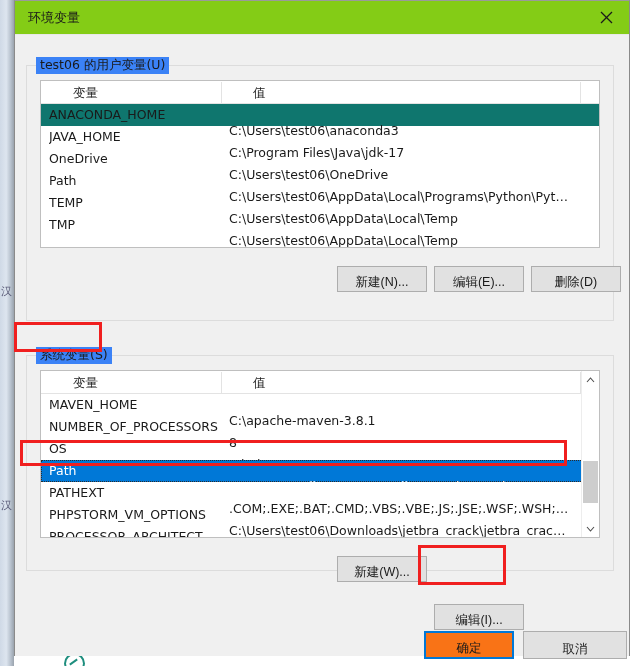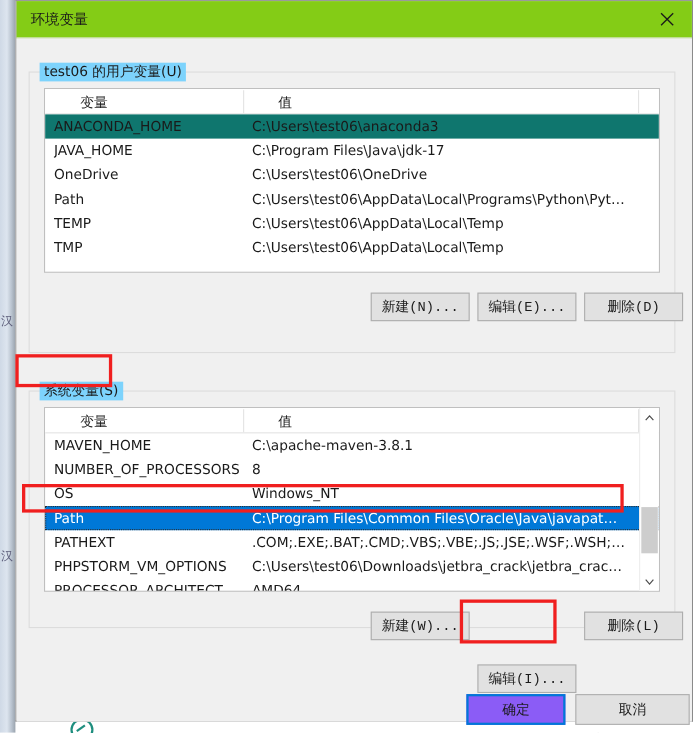--- a/index.html
+++ b/index.html
@@ -100,21 +100,21 @@
   .groupbox {
     position: absolute;
     border: 1px solid #dcdcdc;
     background: transparent;
     box-sizing: border-box;
   }
   .group-legend {
     position: absolute;
     top: -9px;
     left: 9px;
-    background: #7dd3fc;
+    background: #3b82f6;
     padding: 0 4px;
     font-size: 12.5px;
     color: #1a1a1a;
     white-space: nowrap;
     font-family: "DejaVu Sans", sans-serif;
     text-align: center;
   }
   #group-user  { left: 11px; top: 30px;  width: 588px; height: 256px; }
   #group-sys   { left: 11px; top: 320px; width: 588px; height: 216px; }
 
@@ -172,21 +172,21 @@
   .row .cell-name {
     position: absolute;
     left: 8px; top: 0;
     width: 172px;
     overflow: hidden;
     text-overflow: ellipsis;
     white-space: nowrap;
   }
   .row .cell-val {
     position: absolute;
-    left: 188px; top: 0;
+    left: 188px; top: 16px;
     width: 340px;
     overflow: hidden;
     text-overflow: ellipsis;
     white-space: nowrap;
   }
   .row.alt { background: #0f766e; }
   .row.selected {
     background: #0078d7;
     color: #ffffff;
     outline: 1px dotted #2b2b2b;
@@ -220,28 +220,28 @@
   
   .btn {
     position: absolute;
     height: 26px;
     background: #e1e1e1;
     border: 1px solid #adadad;
     box-sizing: border-box;
     font-size: 12.5px;
     color: #1a1a1a;
     display: flex;
-    align-items: center;
+    align-items: flex-end;
     justify-content: center;
-    font-family: Liberation Mono, monospace;
+    font-family: Liberation Sans, sans-serif;
     cursor: default;
   }
   .btn.default {
     border: 2px solid #0078d7;
-    background: #8b5cf6;
+    background: #f97316;
   }
   
   #btn-user-new  { left: 310px; top: 200px; width: 90px; }
   #btn-user-edit { left: 407px; top: 200px; width: 90px; }
   #btn-user-del  { left: 504px; top: 200px; width: 90px; }
   
   #btn-sys-new   { left: 310px; top: 200px; width: 90px; }
   #btn-sys-edit  { left: 407px; top: 200px; width: 90px; margin-top: 48px; }
   #btn-sys-del   { left: 504px; top: 200px; width: 90px; }
   
@@ -399,23 +399,20 @@
           </div>
         </div>
       </div>
 
       <div class="btn" id="btn-sys-new">
         <span>新建(W)...</span>
       </div>
       <div class="btn" id="btn-sys-edit">
         <span>编辑(I)...</span>
       </div>
-      <div class="btn" id="btn-sys-del">
-        <span>删除(L)</span>
-      </div>
     </div>
 
     <div class="btn default" id="btn-ok">
       <span>确定</span>
     </div>
     <div class="btn" id="btn-cancel">
       <span>取消</span>
     </div>
 
     <div id="watermark">CSDN @你看我还在呢</div>

